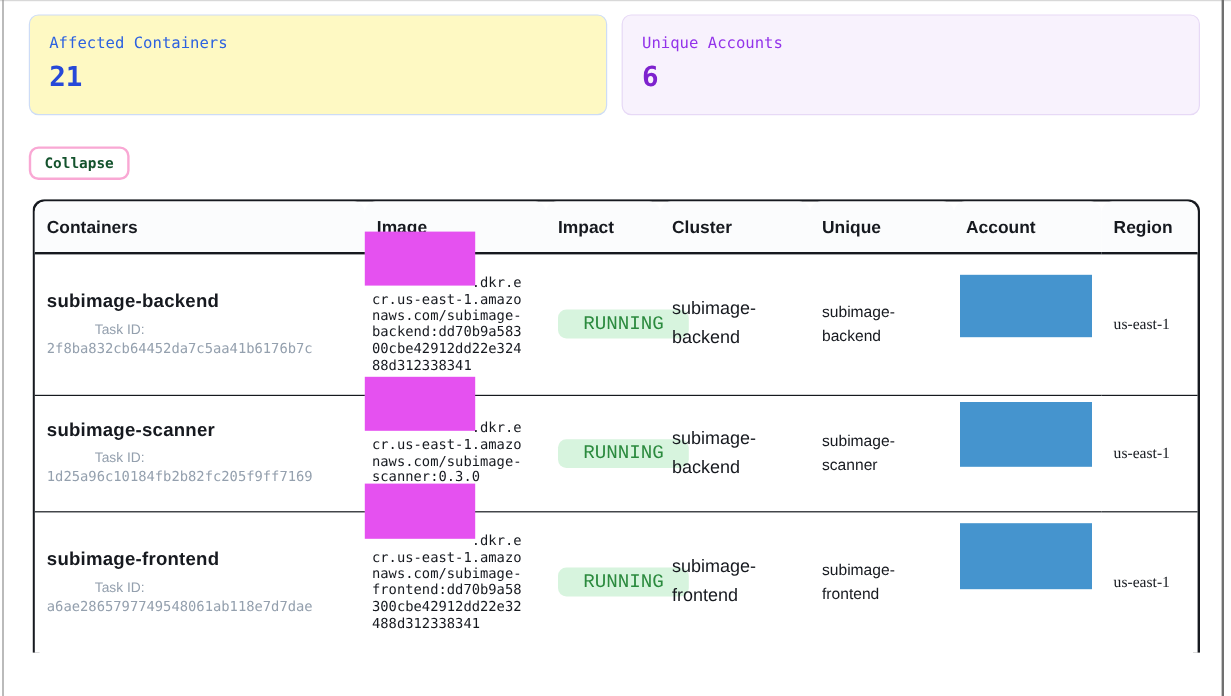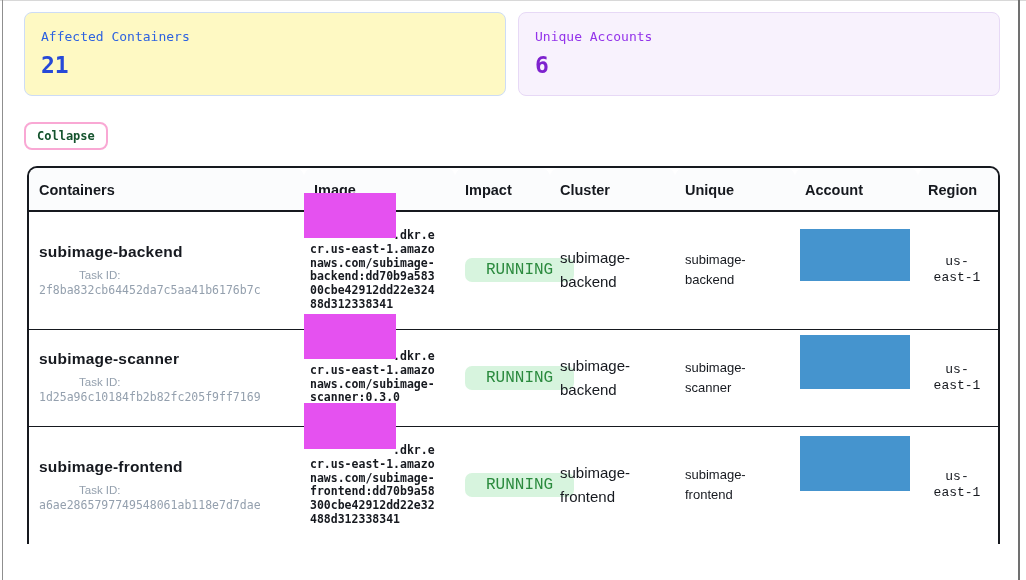--- a/index.html
+++ b/index.html
@@ -73,21 +73,21 @@
   }
   tr.r1 { height: 118px; }
   tr.r2 { height: 97px; }
   tr.r3 { height: 118px; }
   tr.r3 td { border-bottom: 0; }
 
   .cname { font-size: 15.5px; font-weight: 600; letter-spacing: .2px; margin-bottom: 7px; }
   .tlabel { font-size: 11.5px; color: #94a0ae; line-height: 15px; margin-left: 40px; }
   .thash  { font-family: "DejaVu Sans Mono", monospace; font-size: 11.5px; color: #94a0ae; line-height: 15px; }
 
-  td.img-cell { padding-left: 6px; font-weight: bold; }
+  td.img-cell { padding-left: 6px; }
   .uri {
     font-family: "DejaVu Sans Mono", monospace;
     font-size: 11.5px; line-height: 13.7px;
     white-space: pre-wrap; word-break: break-all;
   }
   .redact-m {
     position: absolute; left: 0; width: 92px; height: 45px;
     background: #e551f0; z-index: 5;
   }
   .r1 .redact-m { top: -19px; }
@@ -96,21 +96,21 @@
 
   .badge {
     display: inline-block;
     font-family: Liberation Mono, monospace;
     font-size: 16px; color: #2b8a3e; background: #d7f4de;
     padding: 5px 21px; border-radius: 7px; line-height: 14px;
   }
 
   .cluster { font-size: 15px; line-height: 24px; }
   .service { font-size: 13px; line-height: 20px; }
-  .region  { font-family: Liberation Mono, monospace; font-size: 13px; line-height: 16px; width: 58px; text-align: center; }
+  .region  { font-family: Liberation Serif, serif; font-size: 13px; line-height: 28px; width: 58px; }
 
   .redact-b {
     position: absolute; left: 5px; width: 110px; height: 52px;
     background: #4594ce; z-index: 4;
   }
   .r1 .redact-b { top: 17px; }
   .r2 .redact-b { top: 5px; height: 54px; }
   .r3 .redact-b { top: 9px; height: 55px; }
 </style>
 </head>

